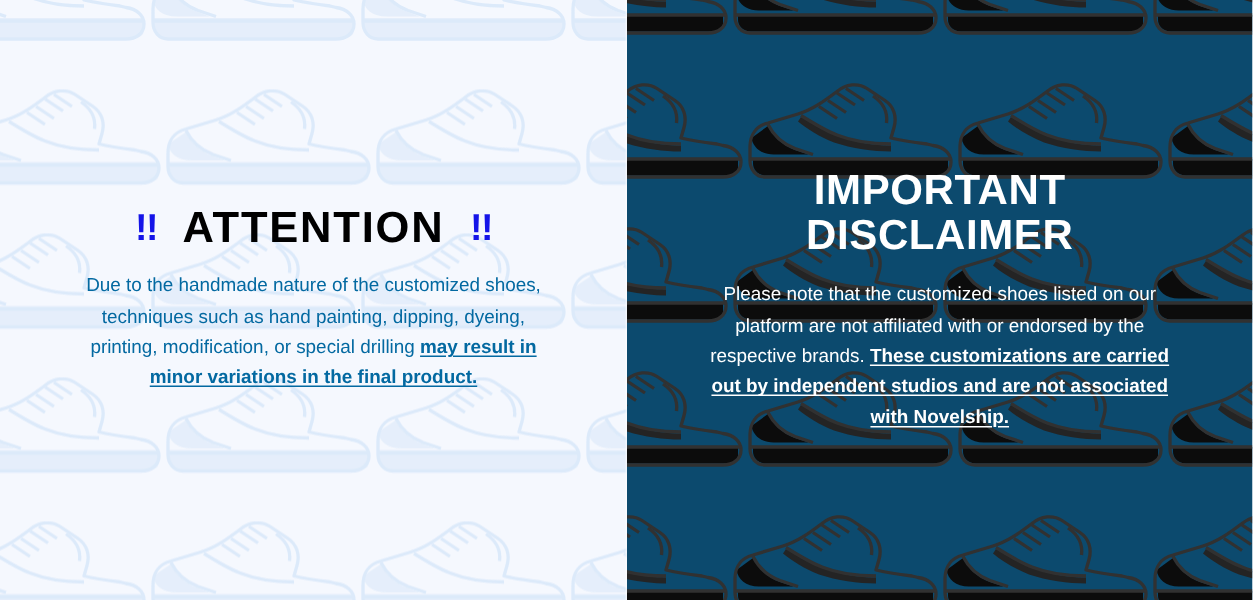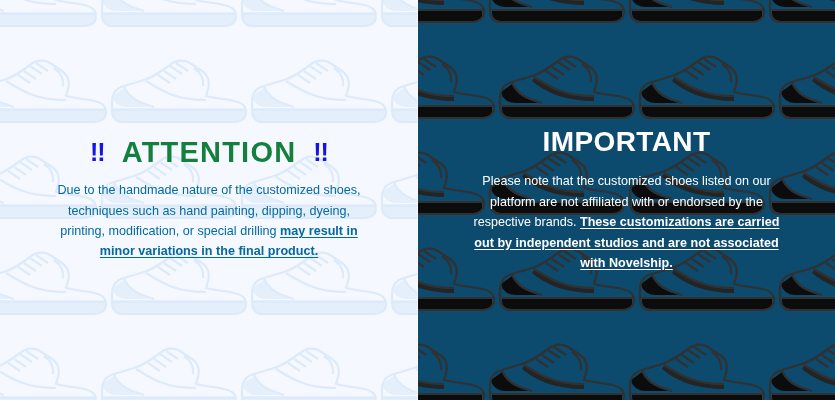--- a/index.html
+++ b/index.html
@@ -59,21 +59,21 @@
   }
   .attn-bangs {
     color:#1414e8;
     font-size:25px;
     font-weight:bold;
     letter-spacing:-1px;
     line-height:1;
     font-family:"Liberation Sans", sans-serif;
   }
   .attn-title {
-    color:#15803d;
+    color:#000000;
     font-size:29px;
     font-weight:bold;
     letter-spacing:1.2px;
     line-height:1;
     font-family:"Liberation Sans", sans-serif;
   }
 
   .attn-body {
     width:330px;
     color:#0369a1;
@@ -295,21 +295,21 @@
             <use href="#snkD" x="210" y="342"></use>
           <use href="#snkDt" x="350" y="342"></use>
             <use href="#snkDf" x="350" y="342"></use>
             <use href="#snkD" x="350" y="342"></use>
         </g>
       </svg>
     </div>
 
     <div class="content">
 
-      <h2 class="disc-heading"><span>IMPORTANT</span></h2>
+      <h2 class="disc-heading"><span>IMPORTANT</span><span class="l2">DISCLAIMER</span></h2>
 
       <p class="disc-body"><span>Please note that the customized shoes listed on our platform are not affiliated with or endorsed by the respective brands. </span><span class="em">These customizations are carried out by independent studios and are not associated with Novelship.</span></p>
 
     </div>
   </section>
 
   <div class="divider"></div>
 
 </div>
 

